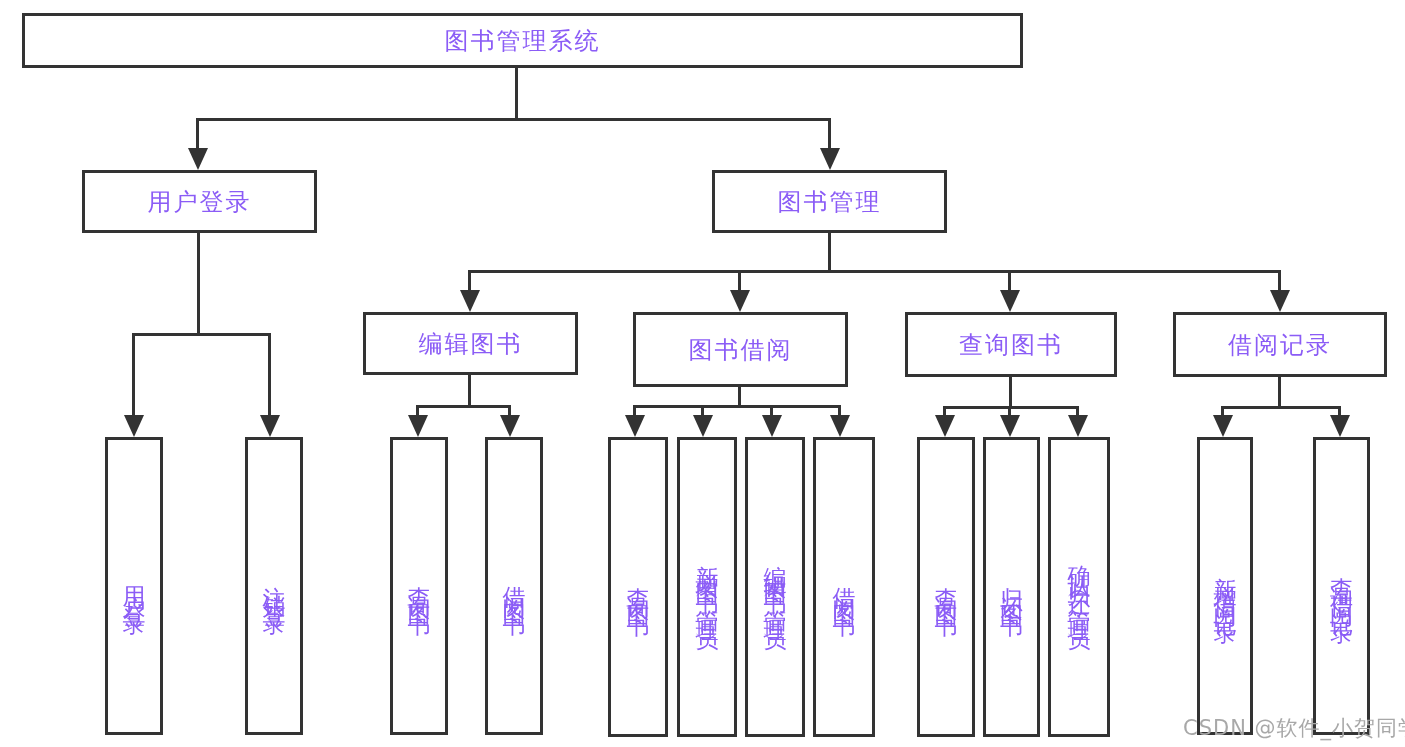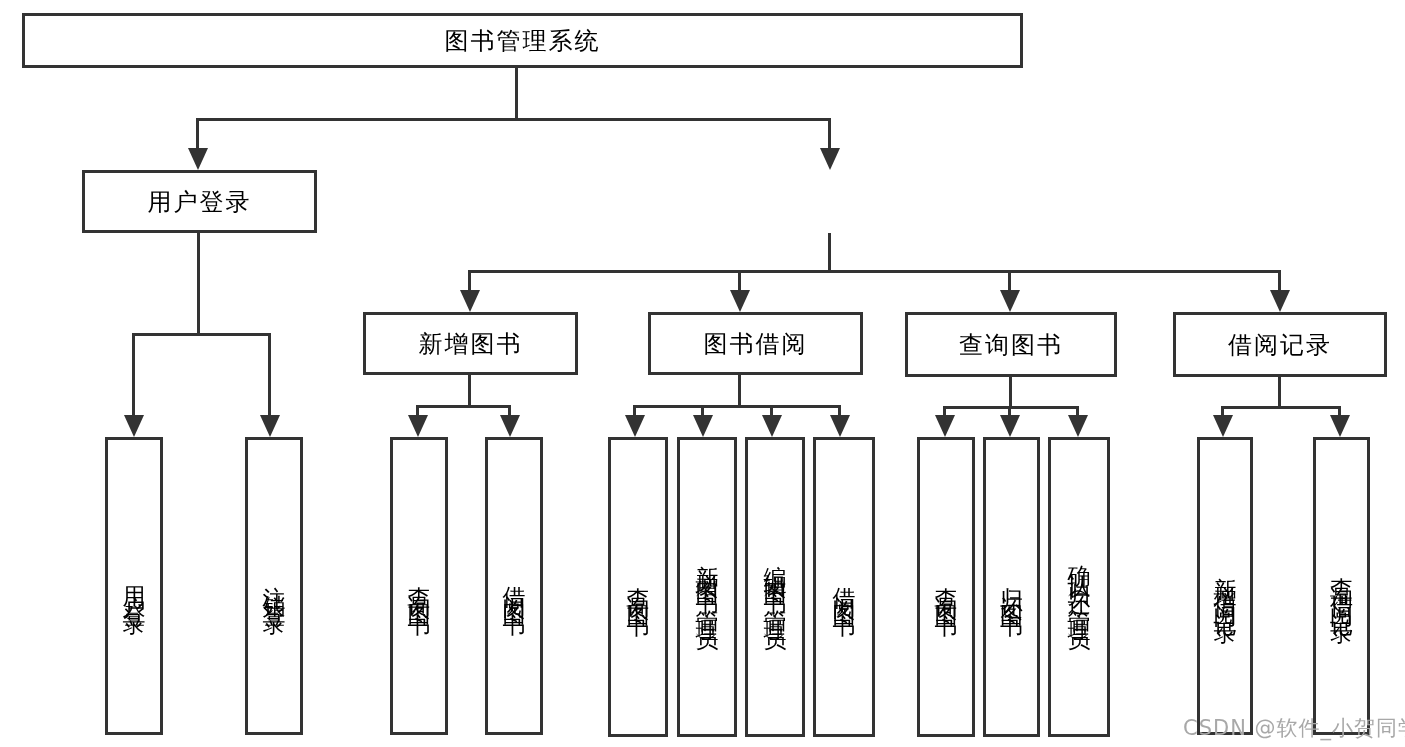--- a/index.html
+++ b/index.html
@@ -41,21 +41,21 @@
   }
   
   .node {
     position: absolute;
     box-sizing: border-box;
     border: 3px solid #333333;
     background: #ffffff;
     display: flex;
     align-items: center;
     justify-content: center;
-    color: #000000;
+    color: #8b5cf6;
     line-height: 1;
   }
   .node.h {
     font-size: 24px;
     letter-spacing: 2px;
     white-space: nowrap;
   }
   .node.v {
     writing-mode: vertical-rl;
     font-size: 23px;
@@ -113,23 +113,24 @@
   <div class="arrow" style="left:1076px;top:408px;height:7px"></div>
 
   <div class="vl" style="left:1278px;top:375px;height:33px"></div>
   <div class="hl" style="left:1221px;top:406px;width:120px"></div>
   <div class="arrow" style="left:1221px;top:408px;height:7px"></div>
   <div class="arrow" style="left:1338px;top:408px;height:7px"></div>
 
   <div class="node h" style="left:22px;top:13px;width:1001px;height:55px">图书管理系统</div>
 
   <div class="node h" style="left:82px;top:170px;width:235px;height:63px">用户登录</div>
+  <div class="node h" style="left:712px;top:170px;width:235px;height:63px">图书管理</div>
 
-  <div class="node h" style="left:363px;top:312px;width:215px;height:63px">新增图书</div>
-  <div class="node h" style="left:648px;top:312px;width:215px;height:63px">图书借阅</div>
+  <div class="node h" style="left:363px;top:312px;width:215px;height:63px">编辑图书</div>
+  <div class="node h" style="left:633px;top:312px;width:215px;height:75px">图书借阅</div>
   <div class="node h" style="left:905px;top:312px;width:212px;height:65px">查询图书</div>
   <div class="node h" style="left:1173px;top:312px;width:214px;height:65px">借阅记录</div>
 
   <div class="node v" style="left:105px;top:437px;width:58px;height:298px">用户登录</div>
   <div class="node v" style="left:245px;top:437px;width:58px;height:298px">注销登录</div>
 
   <div class="node v" style="left:390px;top:437px;width:58px;height:298px">查询图书</div>
   <div class="node v" style="left:485px;top:437px;width:58px;height:298px">借阅图书</div>
 
   <div class="node v" style="left:608px;top:437px;width:60px;height:300px">查询图书</div>

